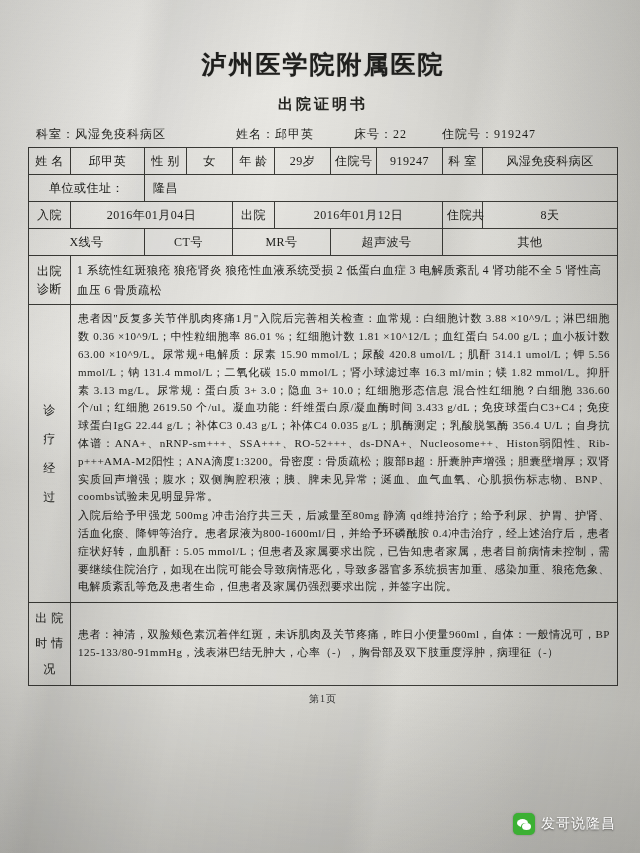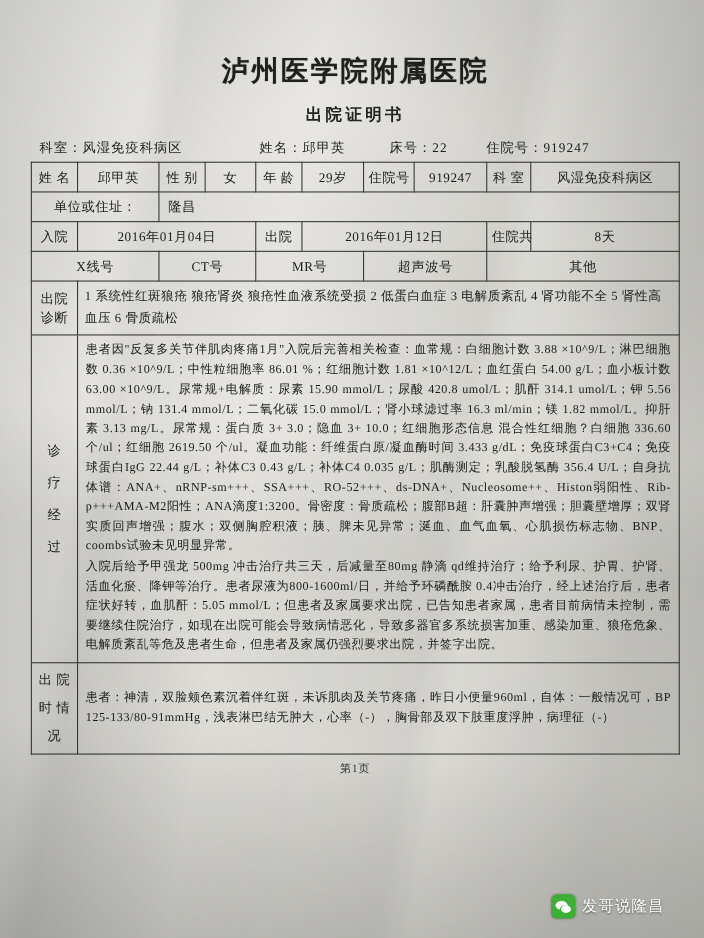--- a/index.html
+++ b/index.html
@@ -125,21 +125,21 @@
   .situ-label { width: 34px; text-align: center; font-size: 12px; line-height: 2.1; }
   .footer-page {
     text-align: center;
     font-size: 10px;
     color: #333;
     margin-top: 6px;
     letter-spacing: 1px;
   }
   .wechat-badge {
     position: absolute;
-    right: 36px;
+    right: 24px;
     bottom: 18px;
     display: flex;
     align-items: center;
     gap: 6px;
     background: rgba(255,255,255,0.0);
   }
   .wechat-icon {
     width: 22px; height: 22px; border-radius: 5px;
     background: #3cb034;
     position: relative;

